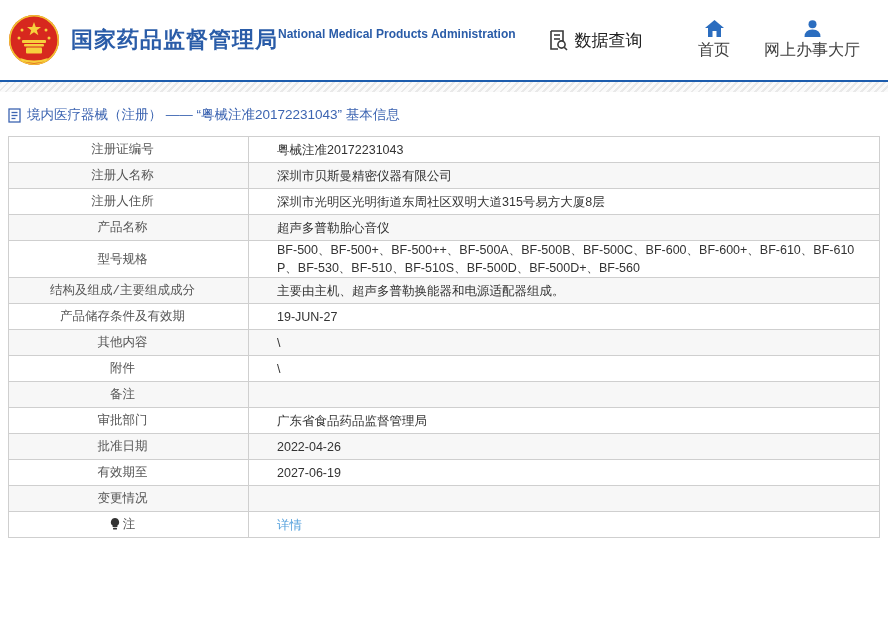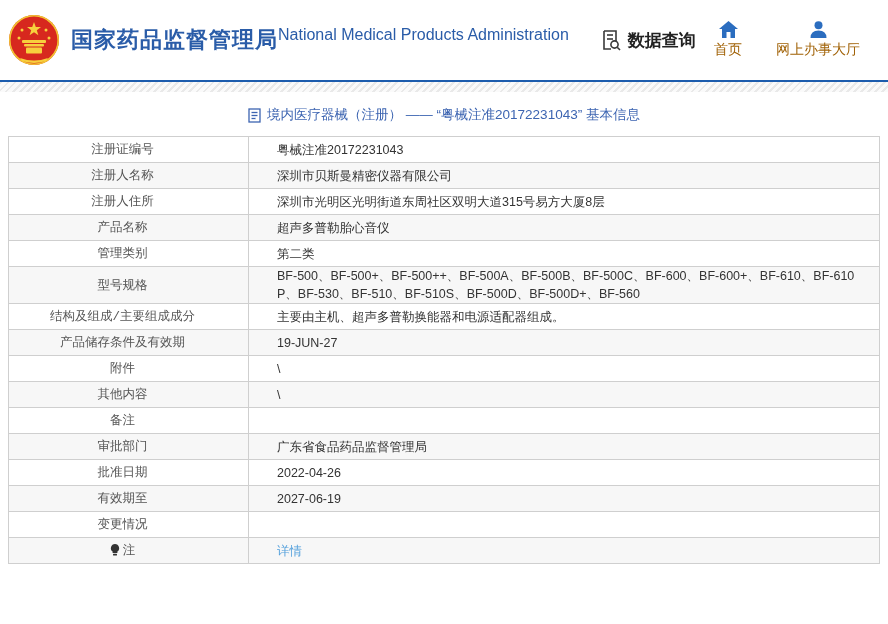--- a/index.html
+++ b/index.html
@@ -19,45 +19,45 @@
     align-items: center;
     position: relative;
   }
   .emblem { margin-left: 8px; width: 52px; height: 52px; flex: 0 0 auto; }
   .brand { margin-left: 11px; display: flex; flex-direction: row; }
   .brand-title {
     font-size: 22px; font-weight: 700; color: #2a5ca8;
     letter-spacing: 1px; line-height: 26px;
   }
   .brand-subtitle {
-    font-size: 16px; font-weight: 400; color: #2a5ca8; line-height: 15px;
+    font-size: 12px; font-weight: 700; color: #2a5ca8; line-height: 15px;
   }
   .data-query {
     margin-left: 30px; display: flex; align-items: center; gap: 5px;
     cursor: pointer;
   }
-  .data-query-label { font-size: 17px; color: #222; font-weight: 700; }
+  .data-query-label { font-size: 17px; color: #222; font-weight: 400; }
   .nav { margin-left: auto; margin-right: 28px; display: flex; gap: 34px; }
   .nav-item {
     display: flex; flex-direction: column; align-items: center; gap: 3px;
     cursor: pointer;
   }
-  .nav-item .nav-label { font-size: 14px; color: #a16207; white-space: nowrap; }
+  .nav-item .nav-label { font-size: 16px; color: #404040; white-space: nowrap; }
 
   
   .striped-band {
     height: 10px;
     background: repeating-linear-gradient(135deg, #e9e9e9 0 2px, #fafafa 2px 5px);
   }
 
   
   .breadcrumb {
     padding: 14px 8px 12px 8px;
     display: flex; align-items: center; gap: 6px;
-    color: #3c64b1; font-size: 13.5px; justify-content: center;
+    color: #3c64b1; font-size: 13.5px;
   }
 
   
   table.info {
     margin-left: 8px;
     width: 872px;
     border-collapse: collapse;
     table-layout: fixed;
   }
   table.info, table.info th, table.info td { border: 1px solid #cfcfcf; }
@@ -158,42 +158,38 @@
         <td>深圳市贝斯曼精密仪器有限公司</td>
       </tr>
       <tr>
         <th>注册人住所</th>
         <td>深圳市光明区光明街道东周社区双明大道315号易方大厦8层</td>
       </tr>
       <tr>
         <th>产品名称</th>
         <td>超声多普勒胎心音仪</td>
       </tr>
-      <tr>
-        <th>管理类别</th>
-        <td>第二类</td>
-      </tr>
       <tr class="tall">
         <th>型号规格</th>
         <td>BF-500、BF-500+、BF-500++、BF-500A、BF-500B、BF-500C、BF-600、BF-600+、BF-610、BF-610P、BF-530、BF-510、BF-510S、BF-500D、BF-500D+、BF-560</td>
       </tr>
       <tr>
         <th>结构及组成/主要组成成分</th>
         <td>主要由主机、超声多普勒换能器和电源适配器组成。</td>
       </tr>
       <tr>
         <th>产品储存条件及有效期</th>
         <td>19-JUN-27</td>
       </tr>
       <tr>
+        <th>其他内容</th>
+        <td>\</td>
+      </tr>
+      <tr>
         <th>附件</th>
-        <td>\</td>
-      </tr>
-      <tr>
-        <th>其他内容</th>
         <td>\</td>
       </tr>
       <tr>
         <th>备注</th>
         <td></td>
       </tr>
       <tr>
         <th>审批部门</th>
         <td>广东省食品药品监督管理局</td>
       </tr>

